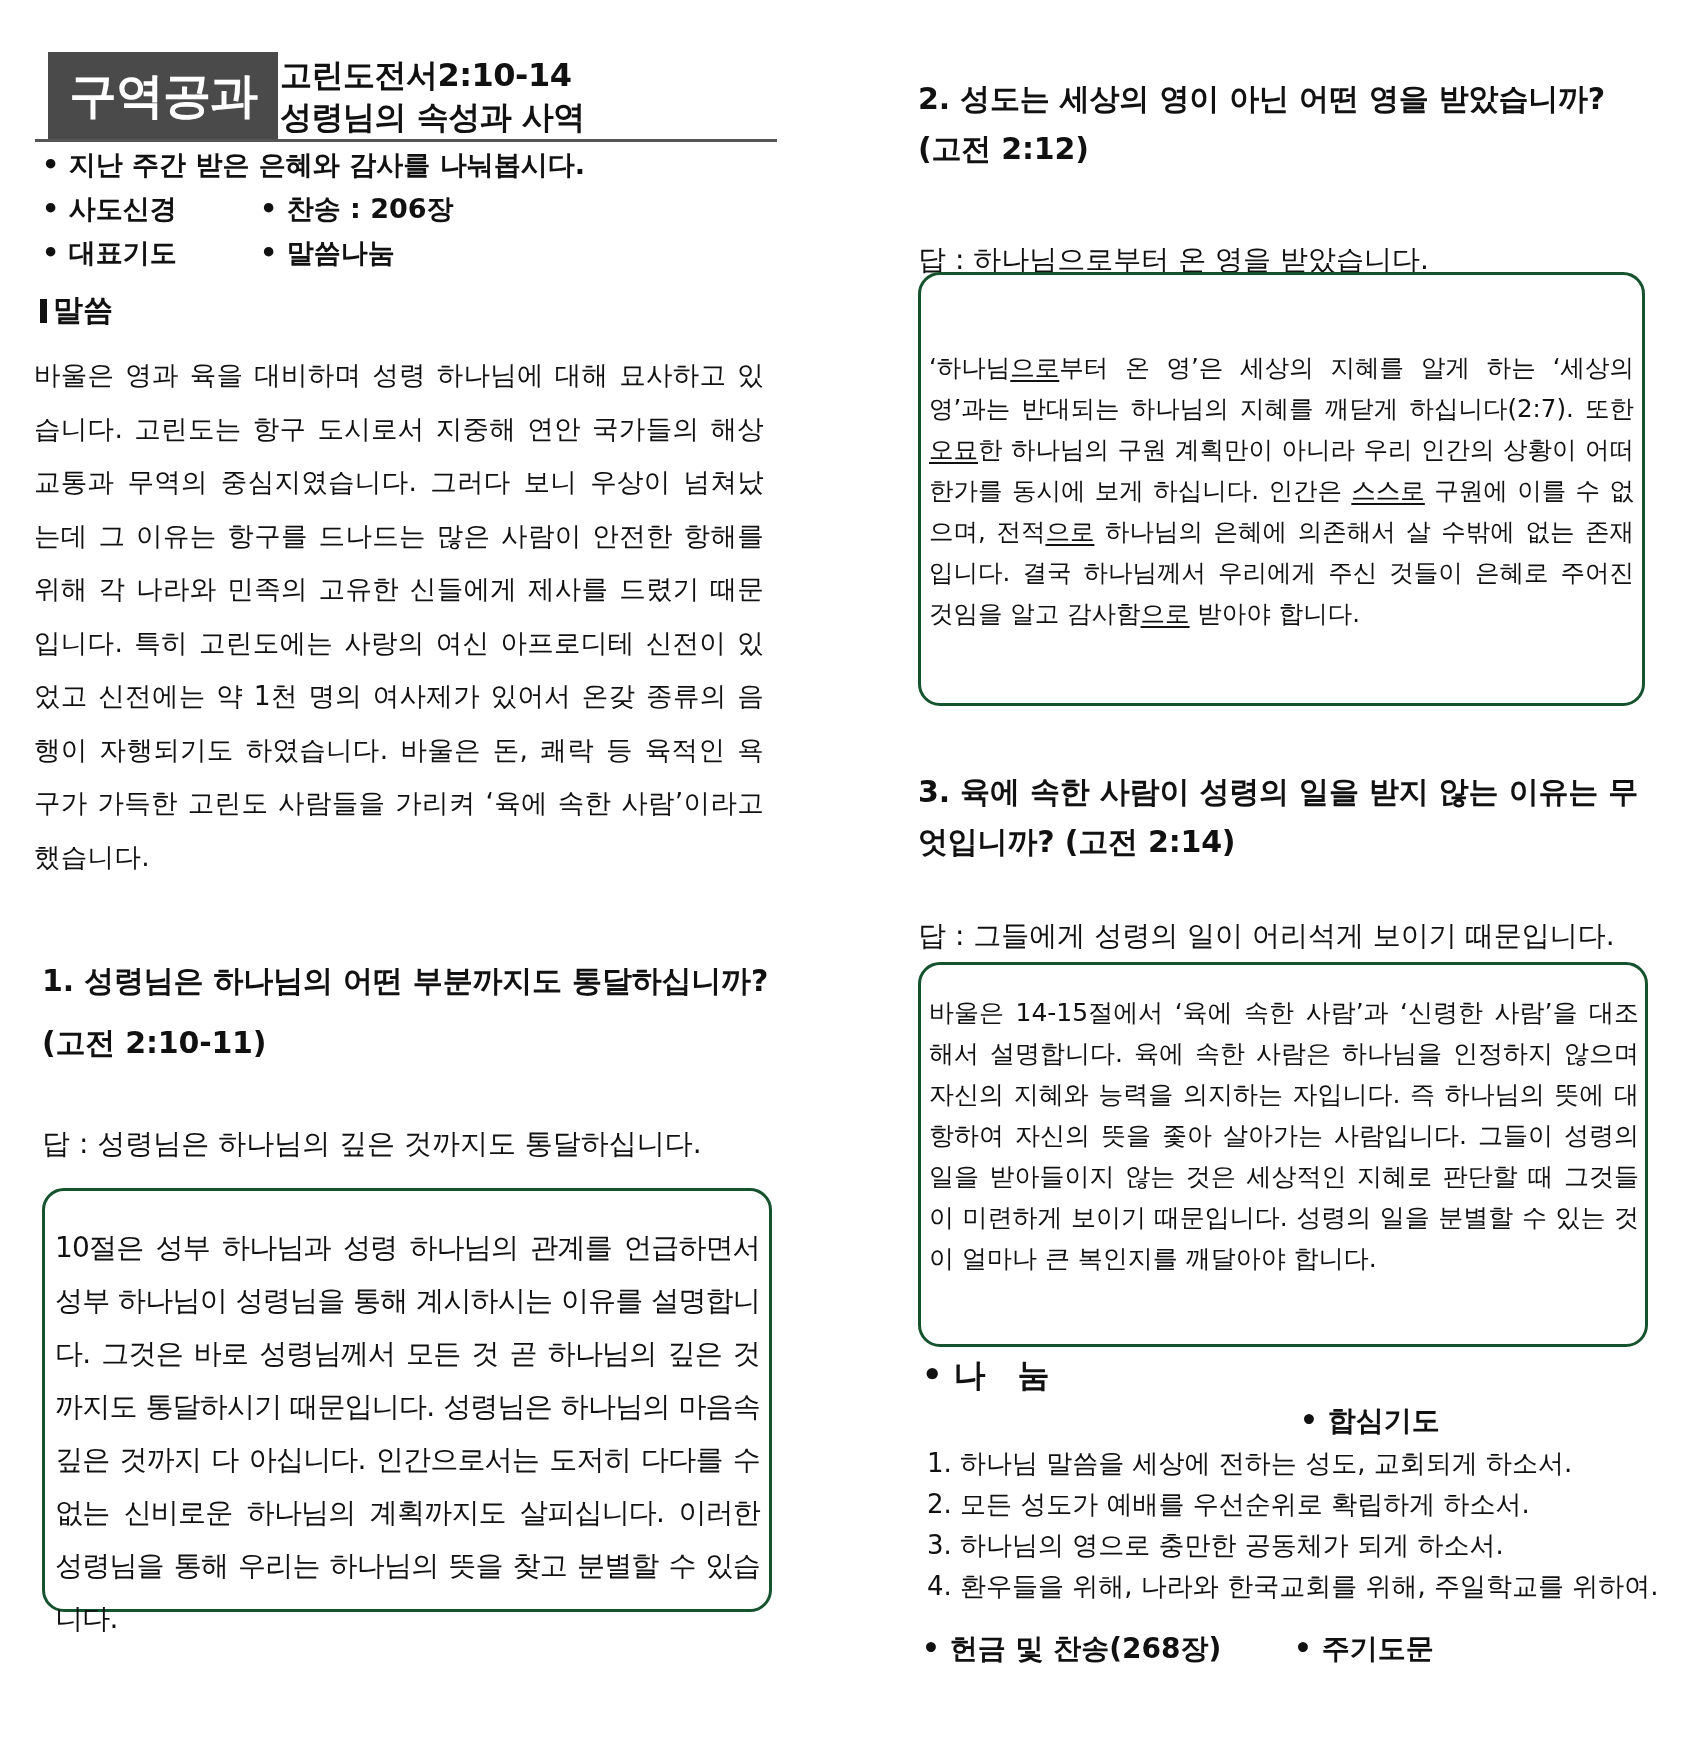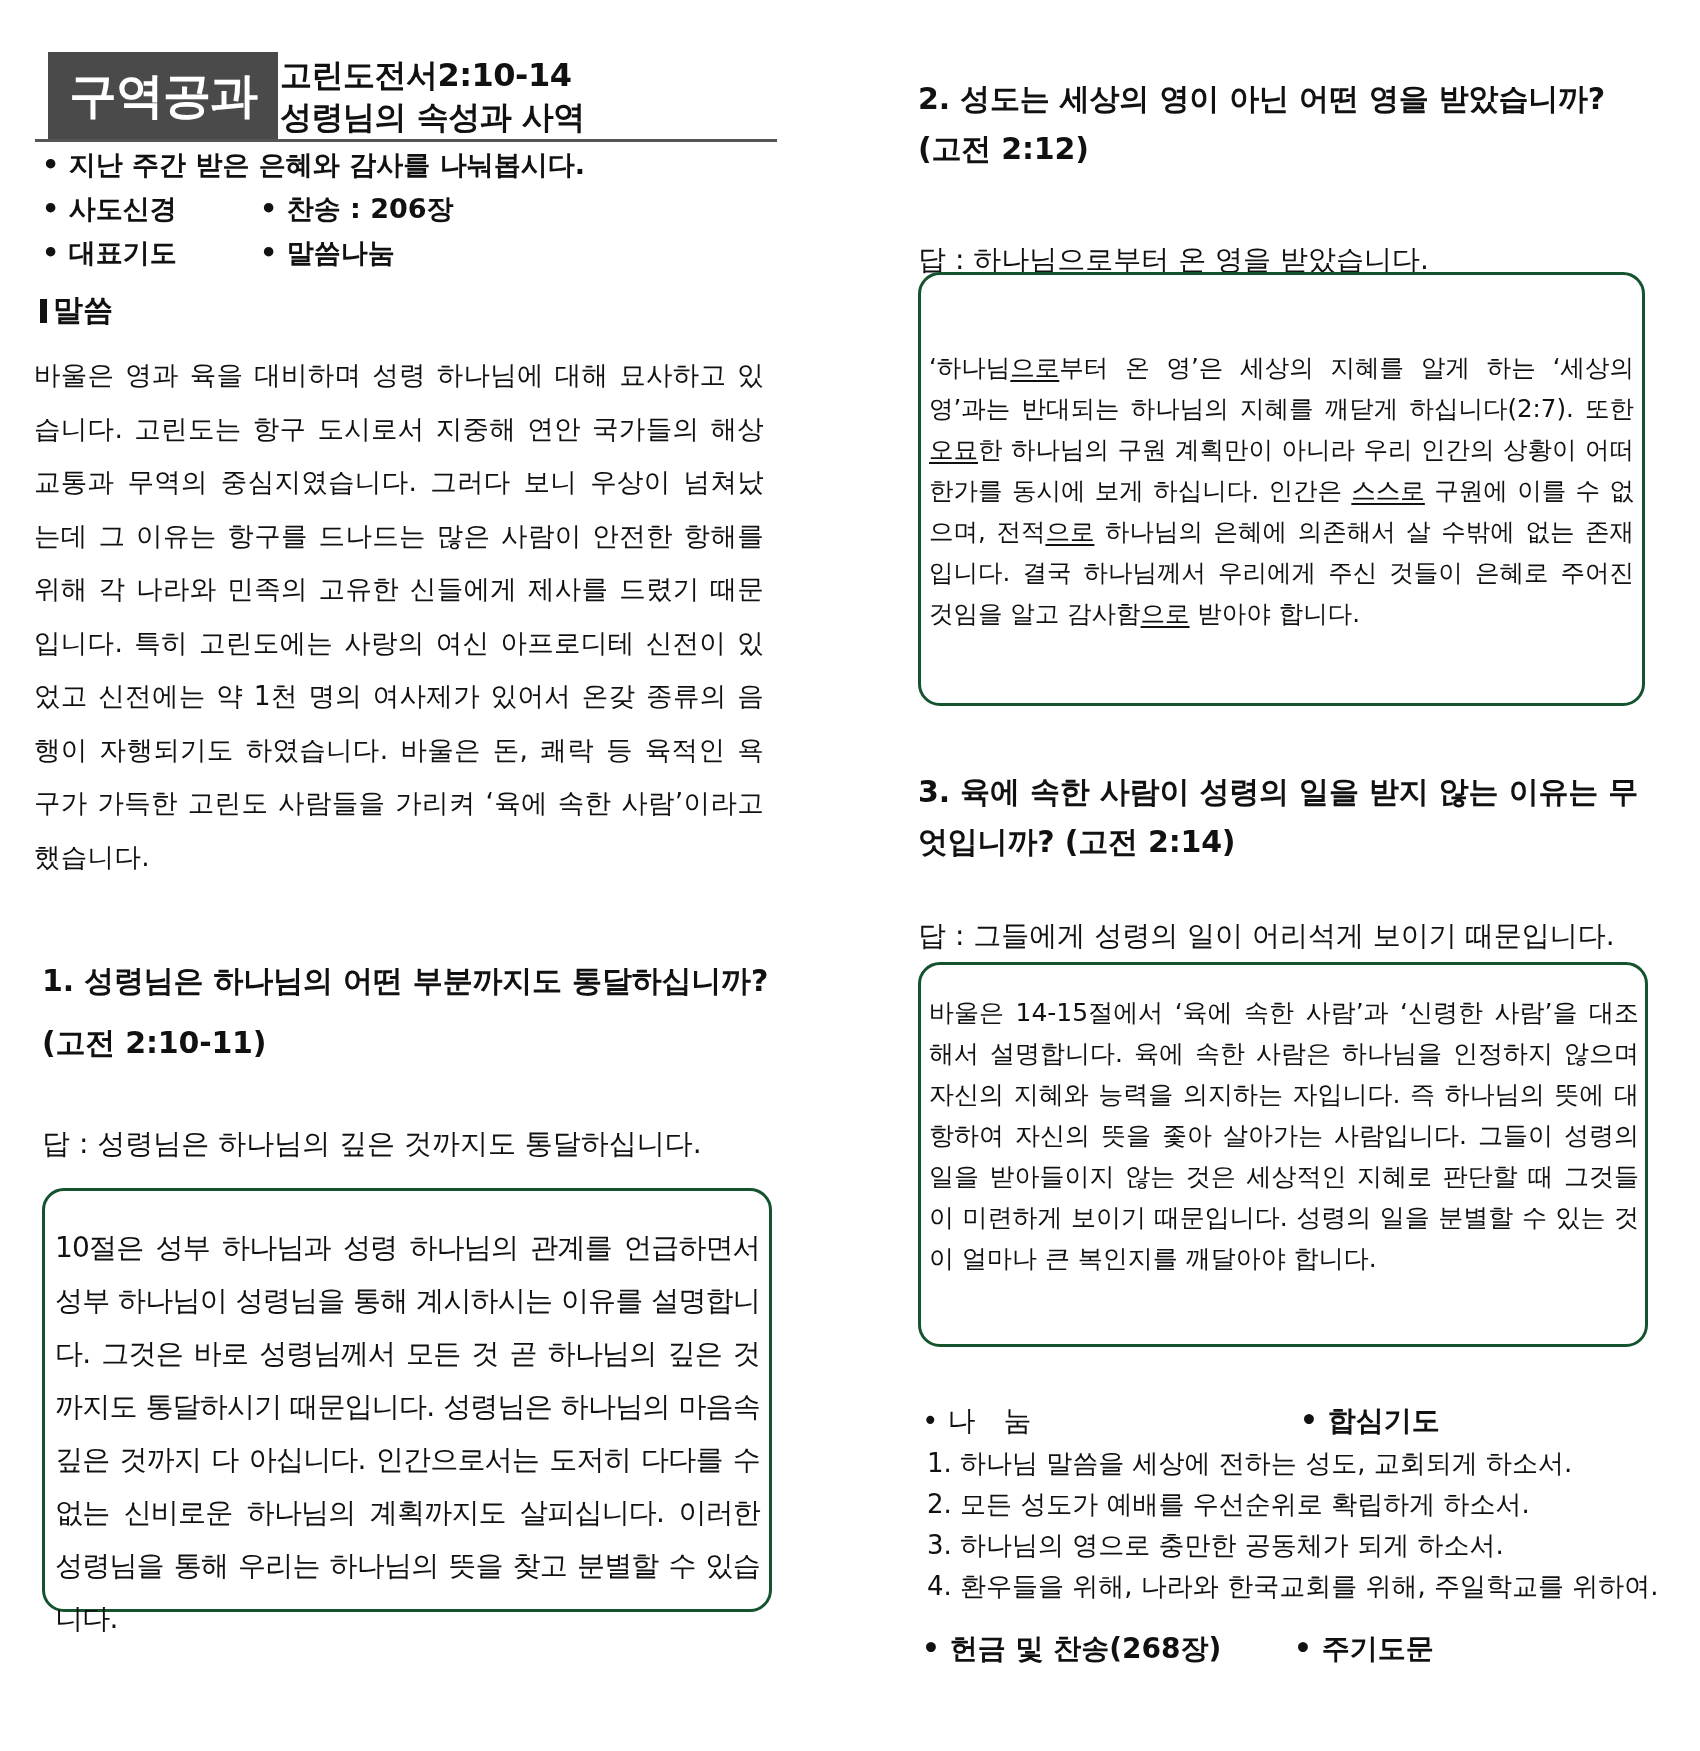--- a/index.html
+++ b/index.html
@@ -33,21 +33,21 @@
   .q2 { left:918px; top:74px; width:740px; line-height:50px; }
   .a2 { left:918px; top:241px; font-size:28px; }
   .box2 { left:918px; top:272px; width:727px; height:434px; }
   .box2 .txt { position:absolute; left:8px; top:72px; width:705px; font-size:24.5px; line-height:41px; text-align:justify; text-align-last:left; }
 
   .q3 { left:918px; top:767px; width:740px; line-height:50px; }
   .a3 { left:918px; top:917px; font-size:28px; }
   .box3 { left:918px; top:962px; width:730px; height:385px; }
   .box3 .txt { position:absolute; left:8px; top:27px; width:710px; font-size:25px; line-height:41px; text-align:justify; text-align-last:left; }
 
-  .share { left:922px; top:1402px; font-size:28px; font-weight:normal; }
+  .share { left:922px; top:1354px; font-size:32px; font-weight:bold; }
   .prayer-head { left:1300px; top:1402px; font-size:28px; font-weight:bold; }
   .prayers { left:927px; top:1443px; font-size:26px; line-height:41px; }
   .closing { left:922px; top:1630px; font-size:28px; font-weight:bold; display:flex; }
   .closing .c1 { width:372px; }
   u { text-decoration:underline; text-underline-offset:4px; }
 </style>
 </head>
 <body>
 
 <div class="abs hdr-box">구역공과</div>

